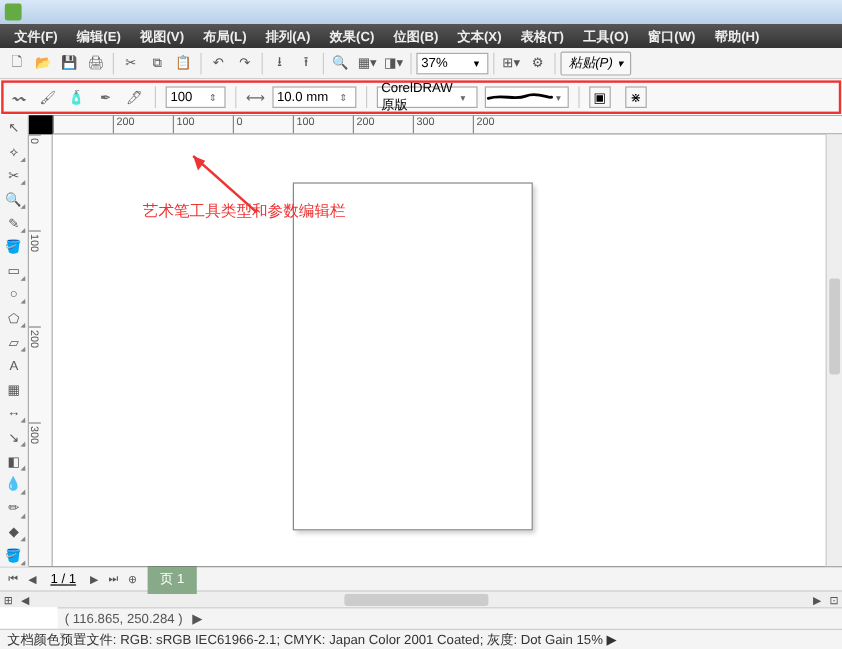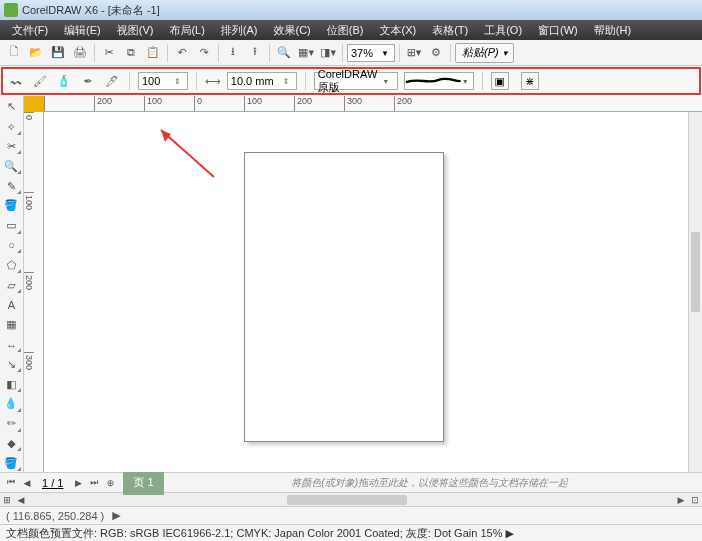--- a/index.html
+++ b/index.html
@@ -1,69 +1,68 @@
 <!DOCTYPE html>
 <html><head>
 <meta charset="utf-8">
 <style>
 *{margin:0;padding:0;box-sizing:border-box;font-family:"Microsoft YaHei",SimSun,Arial,sans-serif;font-size:11px;}
 body{background:#fff;width:702px;height:541px;overflow:hidden;position:relative;}
 .title-bar{height:20px;background:linear-gradient(#d8e8f8,#b8d0e8);display:flex;align-items:center;padding-left:4px;color:#333;}
 .title-bar .logo{width:14px;height:14px;background:#6a4;margin-right:4px;border-radius:2px;}
-.menu-bar{height:20px;background:linear-gradient(#555,#333);display:flex;align-items:center;padding:0 4px;}
+.menu-bar{height:20px;background:linear-gradient(#555,#333);display:flex;align-items:center;padding:0 4px;font-weight:bold;}
 .menu-bar .item{color:#eee;padding:2px 8px;cursor:pointer;}
 .toolbar{height:26px;background:#f4f4f4;border-bottom:1px solid #ccc;display:flex;align-items:center;padding:0 4px;gap:2px;}
 .tb-btn{width:20px;height:20px;display:flex;align-items:center;justify-content:center;color:#555;cursor:pointer;border:1px solid transparent;border-radius:2px;}
 .sep{width:1px;height:18px;background:#ccc;margin:0 2px;}
-.zoom-box{width:48px;height:18px;border:1px solid #aaa;background:#fff;display:flex;align-items:center;padding:0 3px;}
+.zoom-box{width:60px;height:18px;border:1px solid #aaa;background:#fff;display:flex;align-items:center;padding:0 3px;}
 .zoom-box .arrow{width:12px;text-align:center;font-size:9px;}
 .paste-btn{height:20px;border:1px solid #aaa;background:#f8f8f8;display:flex;align-items:center;padding:0 6px;border-radius:2px;font-style:italic;}
 .prop-bar{height:28px;background:#f8f8f8;border:2px solid #e33;margin:1px;display:flex;align-items:center;padding:0 4px;gap:6px;}
 .prop-icon{width:18px;height:18px;display:flex;align-items:center;justify-content:center;color:#666;cursor:pointer;}
 .num-box{width:50px;height:18px;border:1px solid #aaa;background:#fff;padding:0 3px;display:flex;align-items:center;}
 .spin{width:10px;font-size:8px;color:#666;}
 .width-box{width:70px;height:18px;border:1px solid #aaa;background:#fff;padding:0 3px;display:flex;align-items:center;}
 .preset-box{width:84px;height:18px;border:1px solid #aaa;background:#fff;padding:0 3px;display:flex;align-items:center;}
 .brush-preview{width:70px;height:18px;border:1px solid #aaa;background:#fff;display:flex;align-items:center;justify-content:center;}
 .brush-preview svg{width:60px;height:10px;}
 .sq-btn{width:18px;height:18px;border:1px solid #aaa;background:#f8f8f8;display:flex;align-items:center;justify-content:center;}
 .workspace{position:relative;height:376px;display:flex;}
 .left-tools{width:24px;background:#f4f4f4;border-right:1px solid #ccc;display:flex;flex-direction:column;align-items:center;padding-top:2px;gap:2px;}
 .tool-btn{width:20px;height:20px;display:flex;align-items:center;justify-content:center;color:#555;cursor:pointer;position:relative;}
 .tool-btn.flyout::after{content:"";position:absolute;right:1px;bottom:1px;border:2px solid transparent;border-right-color:#888;border-bottom-color:#888;}
-.canvas-area{flex:1;position:relative;background:#eab308;overflow:hidden;}
+.canvas-area{flex:1;position:relative;background:#000000;overflow:hidden;}
 .ruler-h{position:absolute;left:20px;right:0;top:0;height:16px;background:#f8f8f8;border-bottom:1px solid #aaa;display:flex;}
 .ruler-h .tick{width:50px;border-left:1px solid #888;font-size:9px;color:#555;padding-left:2px;}
 .ruler-v{position:absolute;left:0;top:16px;bottom:0;width:20px;background:#f8f8f8;border-right:1px solid #aaa;}
 .ruler-v .tick{height:40px;border-top:1px solid #888;font-size:9px;color:#555;writing-mode:vertical-rl;padding-top:2px;}
 .canvas-inner{position:absolute;left:20px;top:16px;right:0;bottom:0;background:#fff;}
 .page{position:absolute;left:200px;top:40px;width:200px;height:290px;background:#fff;border:1px solid #888;box-shadow:3px 3px 4px rgba(0,0,0,0.2);}
 .annotation{position:absolute;left:75px;top:55px;color:#e33;font-size:13px;pointer-events:none;}
 .arrow-svg{position:absolute;left:105px;top:10px;pointer-events:none;}
 .scroll-v{position:absolute;right:0;top:16px;bottom:0;width:14px;background:#eee;border-left:1px solid #ccc;}
 .scroll-thumb-v{position:absolute;top:120px;height:80px;left:2px;right:2px;background:#ccc;border-radius:2px;}
 .page-nav{height:20px;background:#f4f4f4;border-top:1px solid #ccc;display:flex;align-items:center;padding:0 4px;gap:2px;}
 .nav-btn{width:14px;height:14px;display:flex;align-items:center;justify-content:center;font-size:9px;color:#555;cursor:pointer;}
 .page-info{padding:0 6px;text-decoration:underline;}
 .page-tab{background:#8a8;color:#fff;padding:11px 10px;margin-left:4px;border-radius:2px 2px 0 0;}
 .hint{margin-left:auto;color:#888;font-style:italic;font-size:10px;padding-right:130px;}
 .scroll-h{height:14px;background:#eee;border-top:1px solid #ccc;display:flex;align-items:center;}
 .sh-btn{width:14px;height:12px;display:flex;align-items:center;justify-content:center;font-size:9px;color:#555;}
 .sh-track{flex:1;height:10px;background:#eee;position:relative;margin:0 2px;}
 .sh-thumb{position:absolute;left:40%;width:120px;height:100%;background:#ccc;border-radius:2px;}
-.status{height:18px;background:#f4f4f4;border-top:1px solid #ccc;display:flex;align-items:center;padding:0 6px;color:#555;}
+.status{height:18px;background:#f4f4f4;border-top:1px solid #ccc;display:flex;align-items:center;padding:0 6px;color:#555;margin-left:48px;}
 .status .r{margin-left:8px;}
 .color-status{height:18px;background:#f4f4f4;border-top:1px solid #ccc;display:flex;align-items:center;padding:0 6px;color:#333;}
 </style>
 </head>
 <body>
 
 <div class="title-bar">
   <div class="logo"></div>
-  <span>CorelDRAW X6 - [未命名 -1]</span>
 </div>
 
 <div class="menu-bar">
   <span class="item">文件(F)</span>
   <span class="item">编辑(E)</span>
   <span class="item">视图(V)</span>
   <span class="item">布局(L)</span>
   <span class="item">排列(A)</span>
   <span class="item">效果(C)</span>
   <span class="item">位图(B)</span>
@@ -180,20 +179,21 @@
       <div class="tick"></div>
       <div class="tick">100</div>
       <div class="tick"></div>
       <div class="tick">200</div>
       <div class="tick"></div>
       <div class="tick">300</div>
       <div class="tick"></div>
     </div>
     <div class="canvas-inner">
       <div class="page"></div>
+      <div class="annotation">艺术笔工具类型和参数编辑栏</div>
       <svg class="arrow-svg" width="90" height="70">
         <line x1="65" y1="55" x2="12" y2="8" stroke="#e33" stroke-width="2"></line>
         <polygon points="12,8 22,12 16,20" fill="#e33"></polygon>
       </svg>
     </div>
     <div class="scroll-v">
       <div class="scroll-thumb-v"></div>
     </div>
   </div>
 </div>
@@ -201,21 +201,20 @@
 <div class="page-nav">
   <div class="nav-btn">⏮</div>
   <div class="nav-btn">◀</div>
   <span class="page-info">
     <span>1</span> / <span>1</span>
   </span>
   <div class="nav-btn">▶</div>
   <div class="nav-btn">⏭</div>
   <div class="nav-btn">⊕</div>
   <span class="page-tab">页 1</span>
-  <span class="hint">将颜色(或对象)拖动至此处，以便将这些颜色与文档存储在一起</span>
 </div>
 
 <div class="scroll-h">
   <div class="sh-btn">⊞</div>
   <div class="sh-btn">◀</div>
   <div class="sh-track">
     <div class="sh-thumb"></div>
   </div>
   <div class="sh-btn">▶</div>
   <div class="sh-btn">⊡</div>

